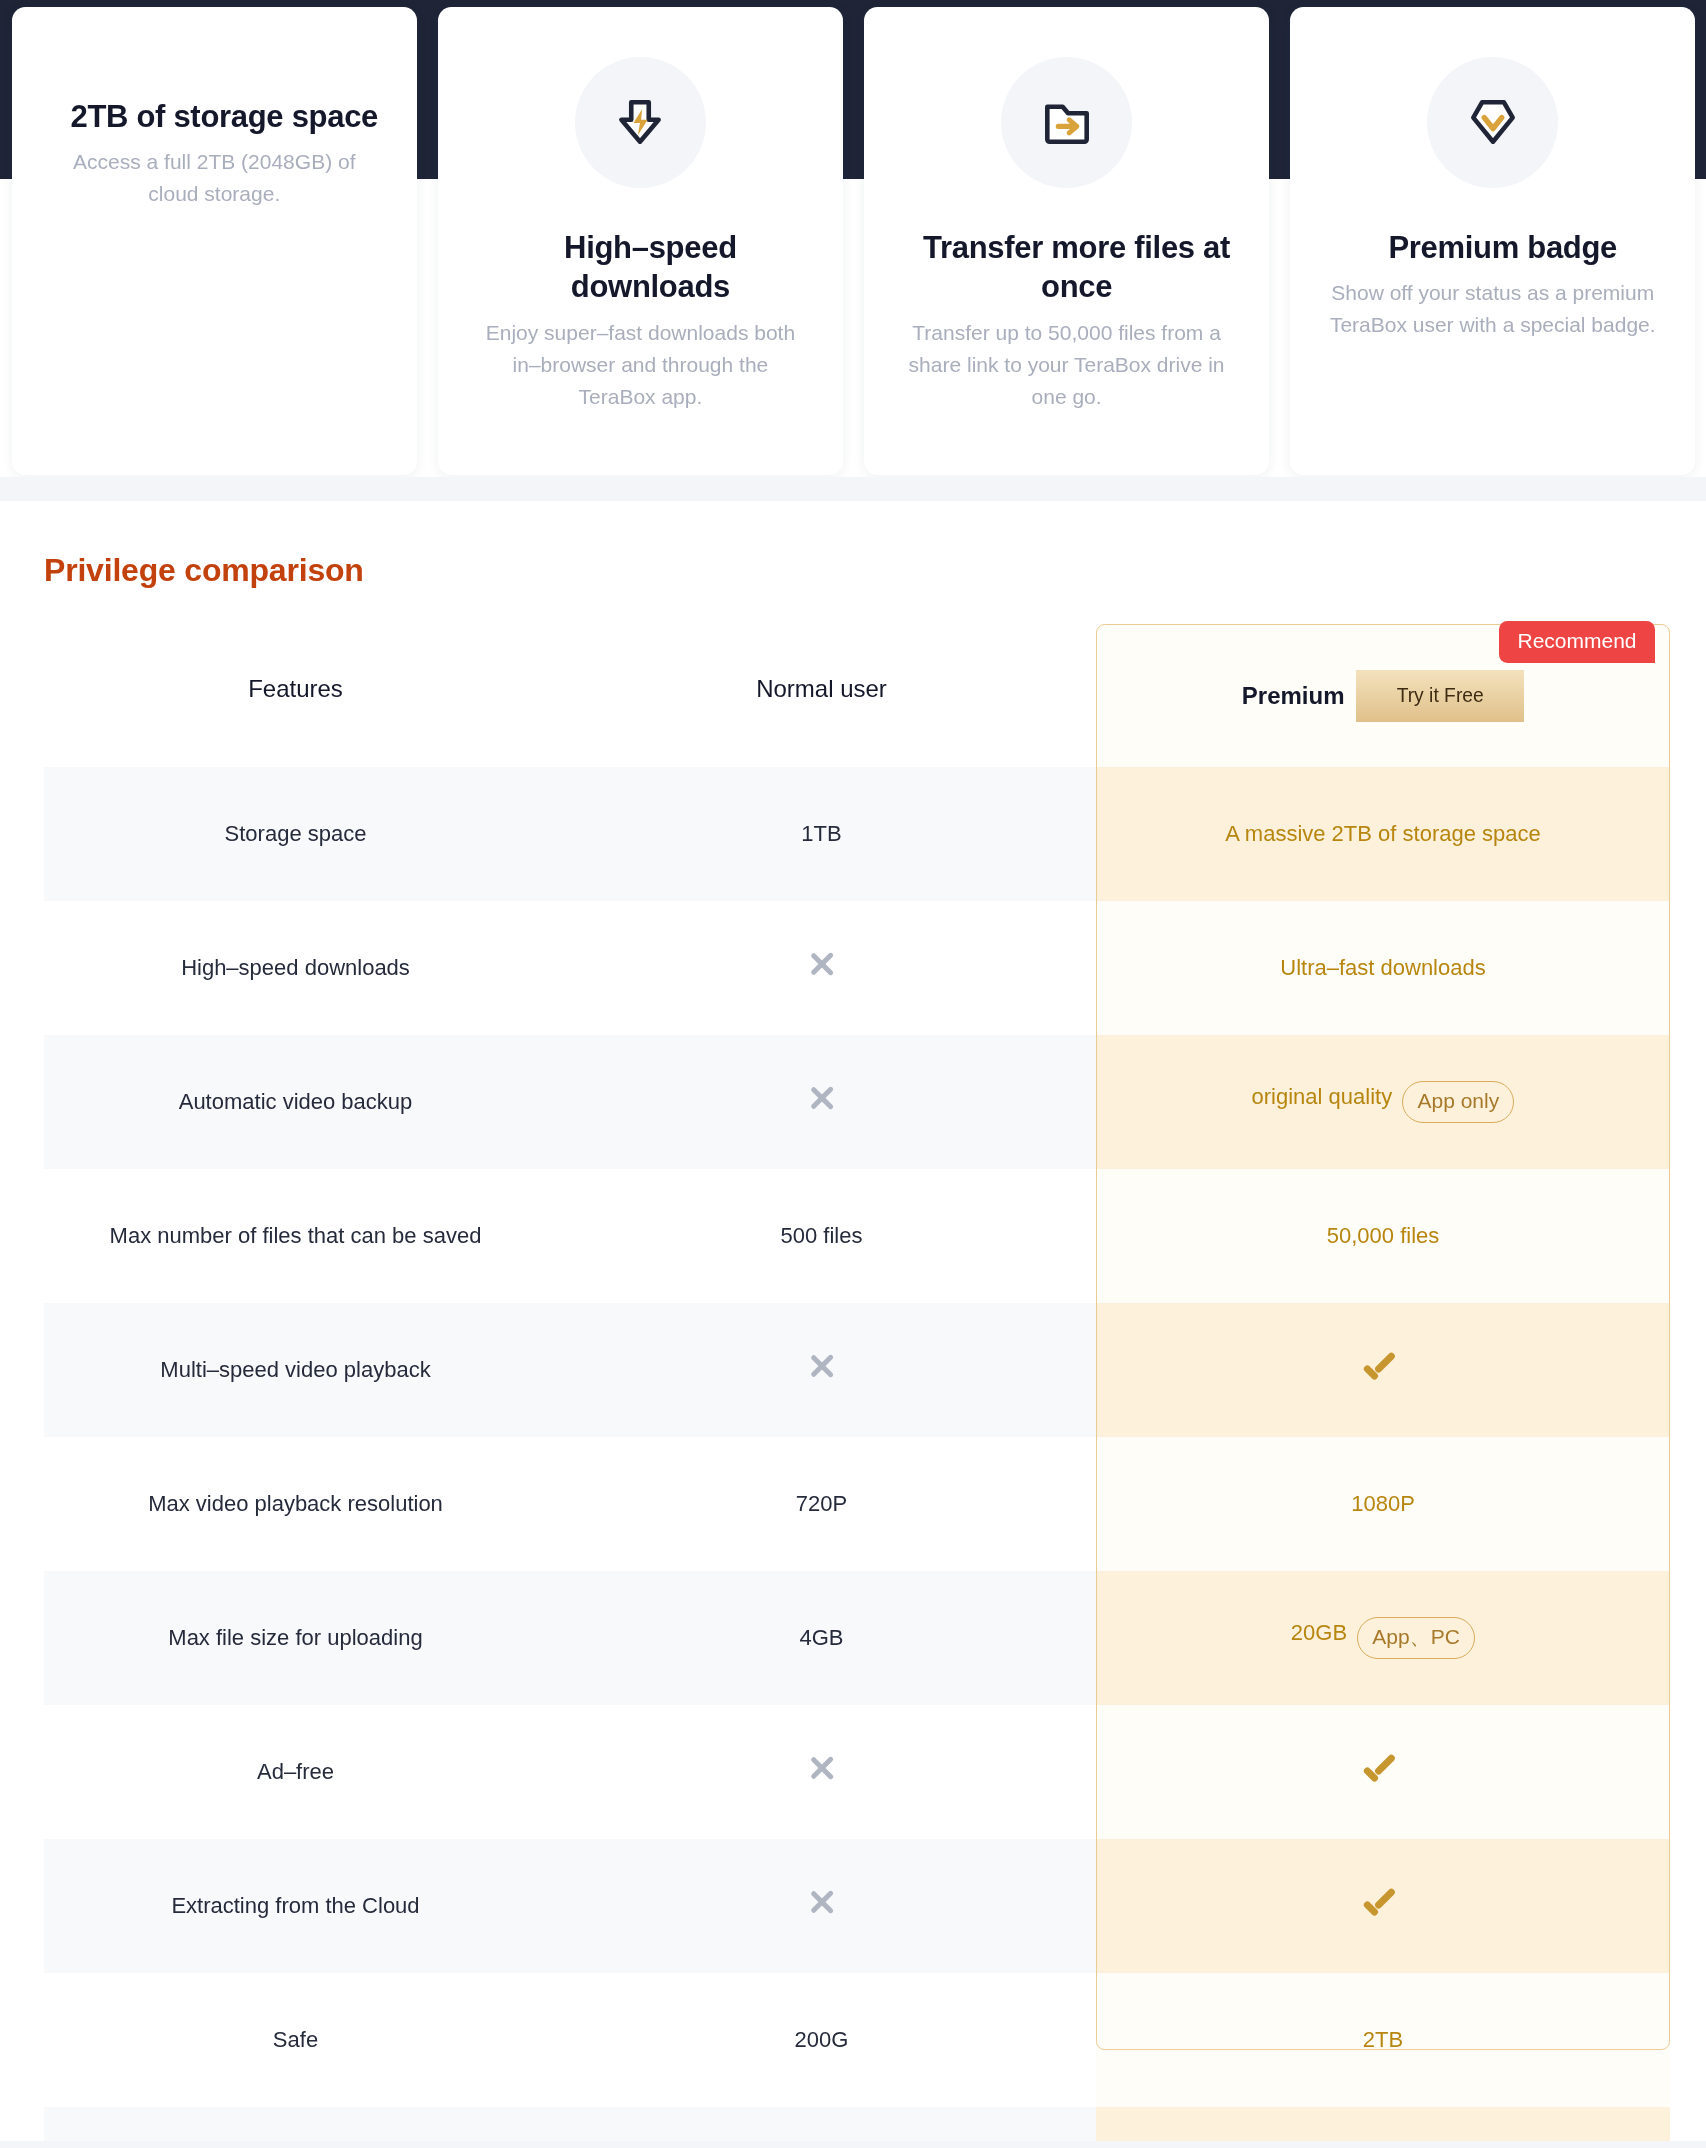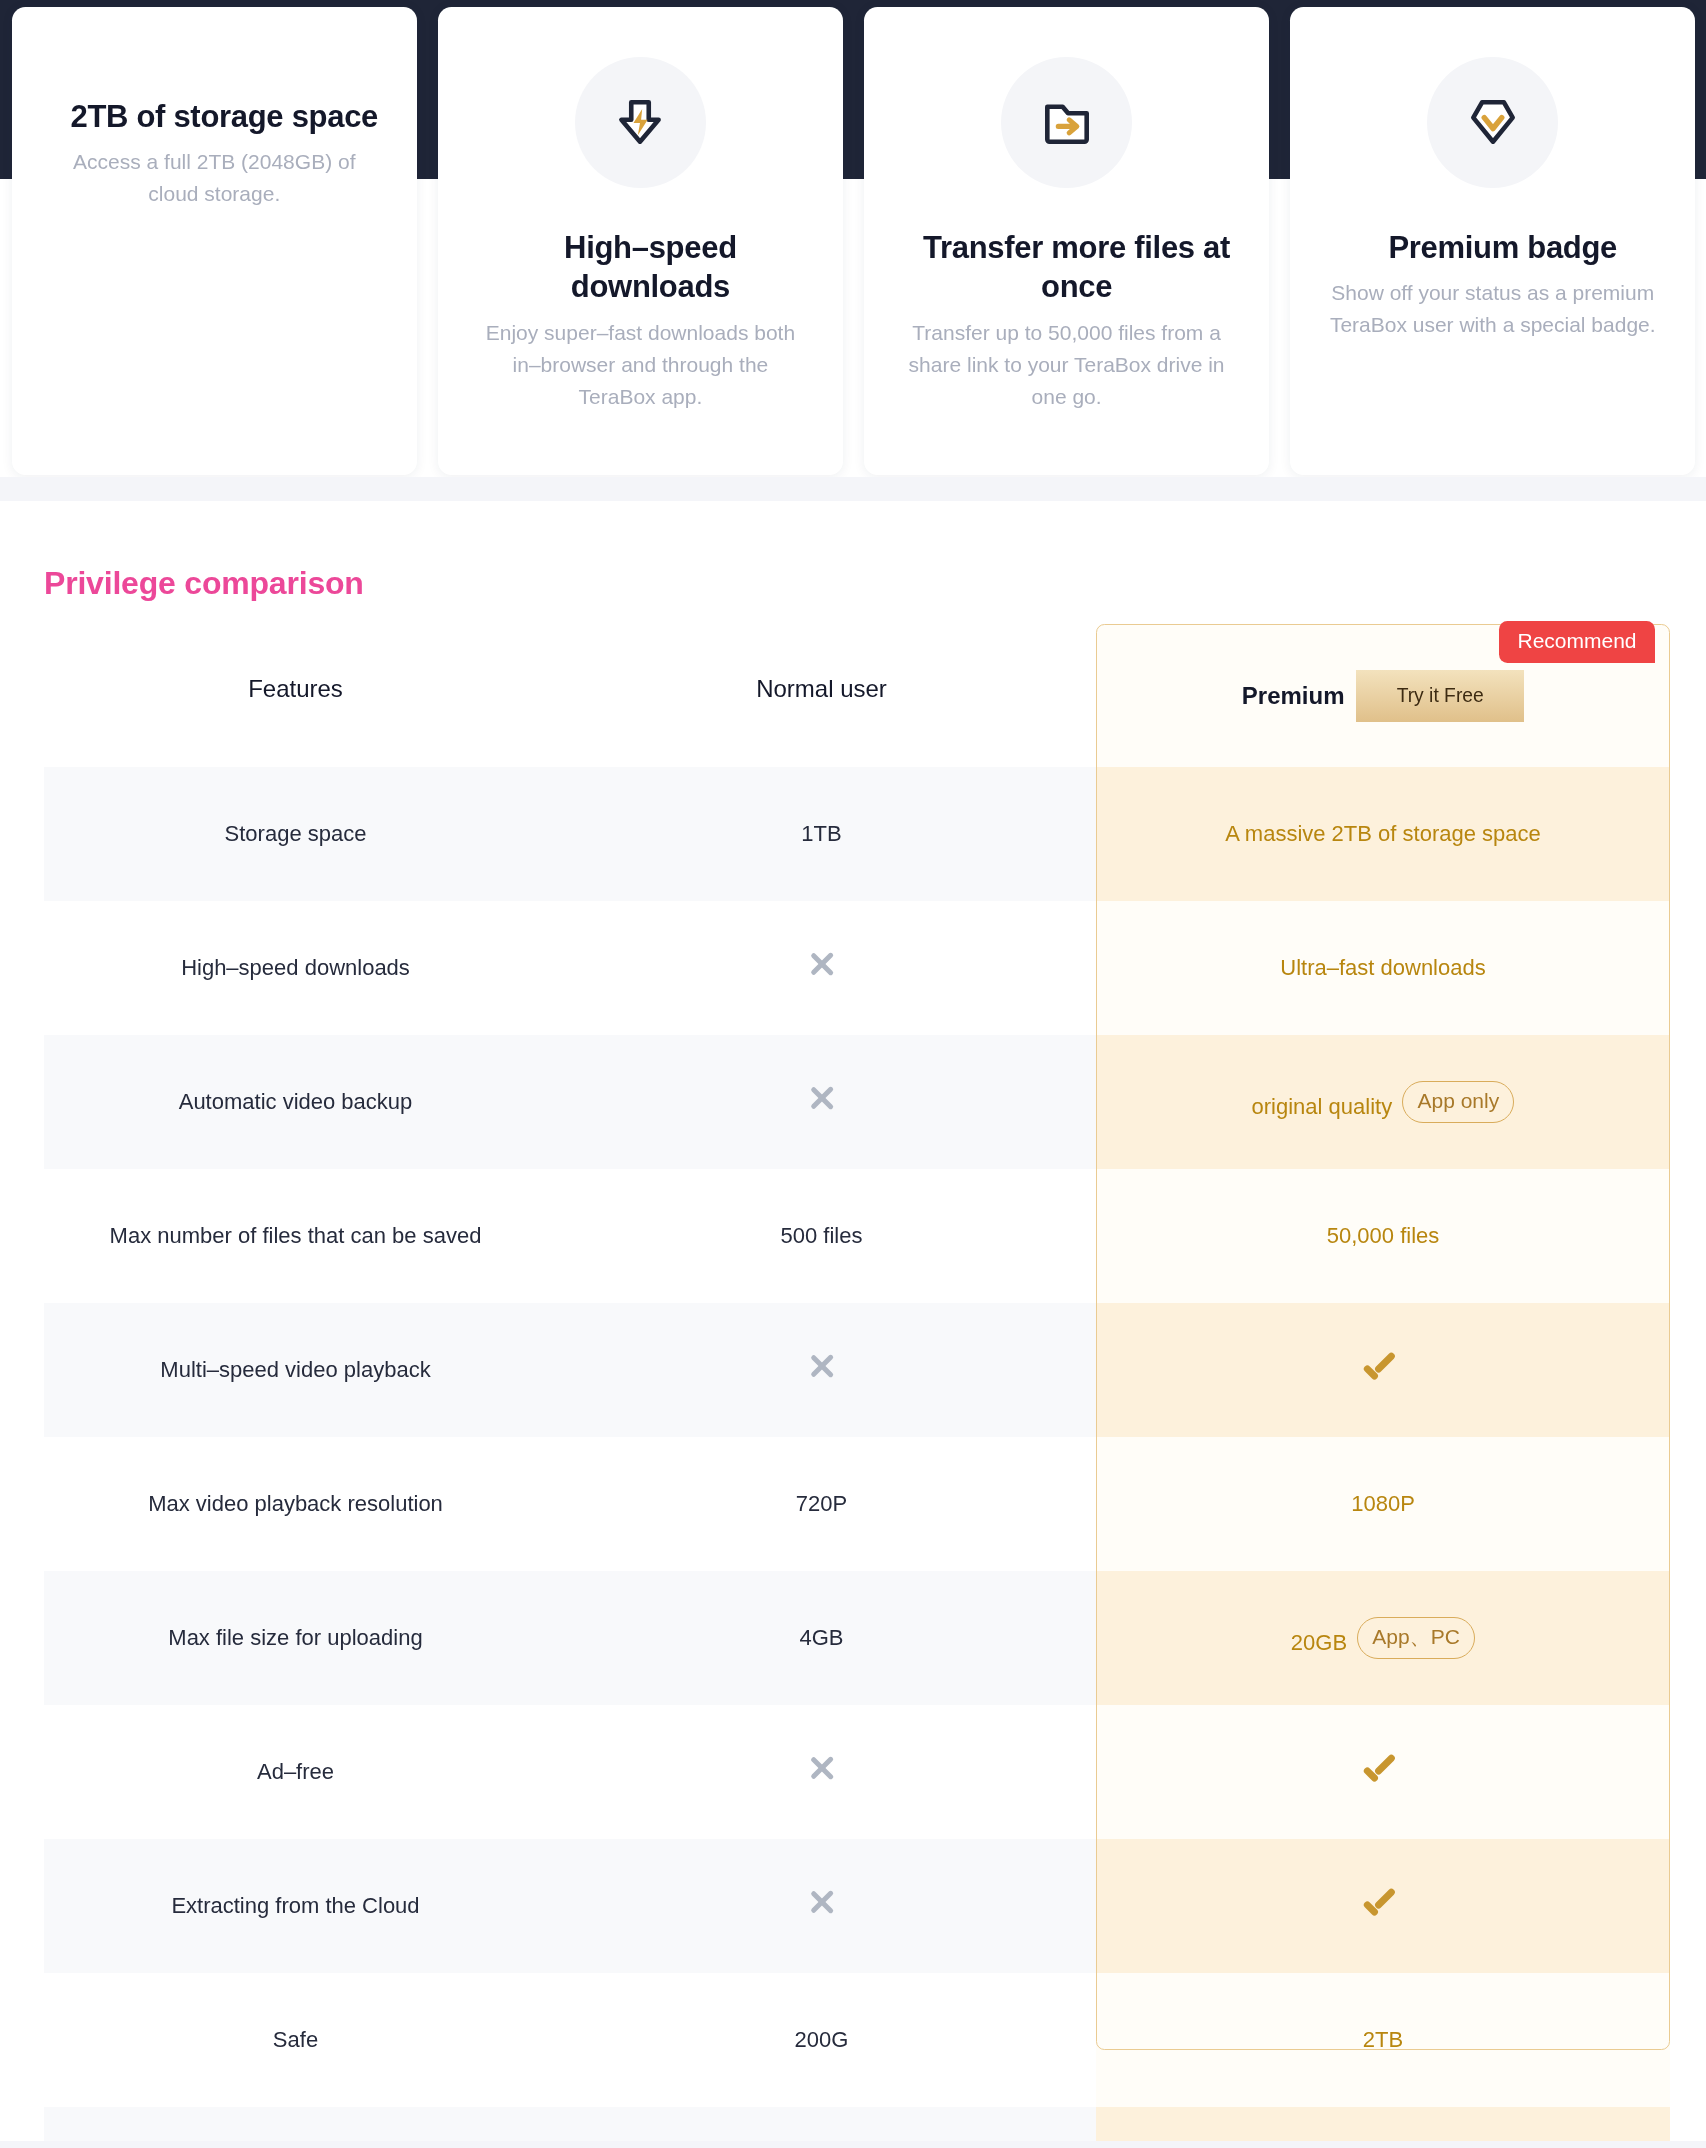--- a/index.html
+++ b/index.html
@@ -100,24 +100,24 @@
   .comparison {
     position: absolute;
     left: 0; top: 500px;
     width: 1707px;
     height: 1648px;
     background: #ffffff;
   }
 
   .section-title {
     position: absolute;
-    left: 44px; top: 65px;
+    left: 44px; top: 52px;
     font-size: 32px;
     font-weight: 700;
-    color: #ec4899;
+    color: #c2410c;
     letter-spacing: -0.2px;
   }
 
   
   .cmp-table {
     position: absolute;
     left: 44px; top: 124px;
     width: 1626px;
     border-collapse: collapse;
     table-layout: fixed;
@@ -264,21 +264,21 @@
     display: inline-block;
     margin-left: 10px;
     padding: 4.2px 14.3px 5.9px;
     border: 1.7px solid #D9AC5B;
     border-radius: 838px;
     font-size: 21px;
     color: #A8792A;
     vertical-align: middle;
     white-space: nowrap;
   }
-  .cell-inline { display: inline-flex; align-items: flex-end; justify-content: center; }
+  .cell-inline { display: inline-flex; align-items: flex-start; justify-content: center; }
 
   .bottom-strip {
     position: absolute;
     left: 0; top: 2141px;
     width: 1707px; height: 6.7px;
     background: #F4F5F9;
   }
 </style>
 </head>
 <body>

